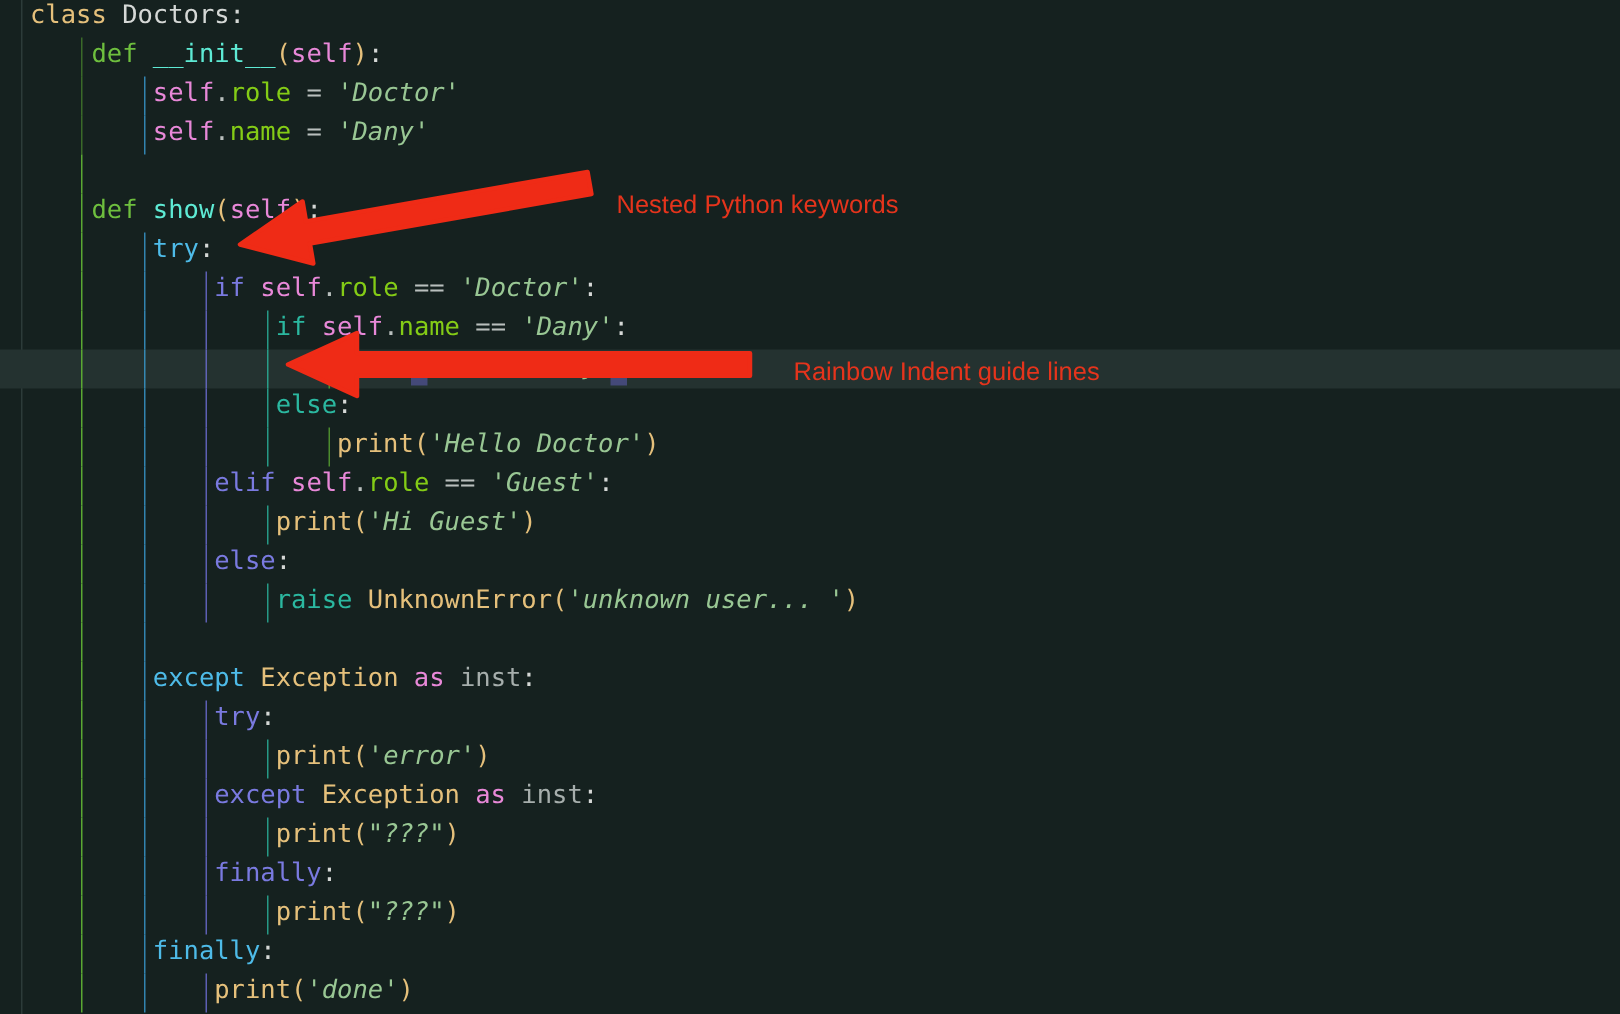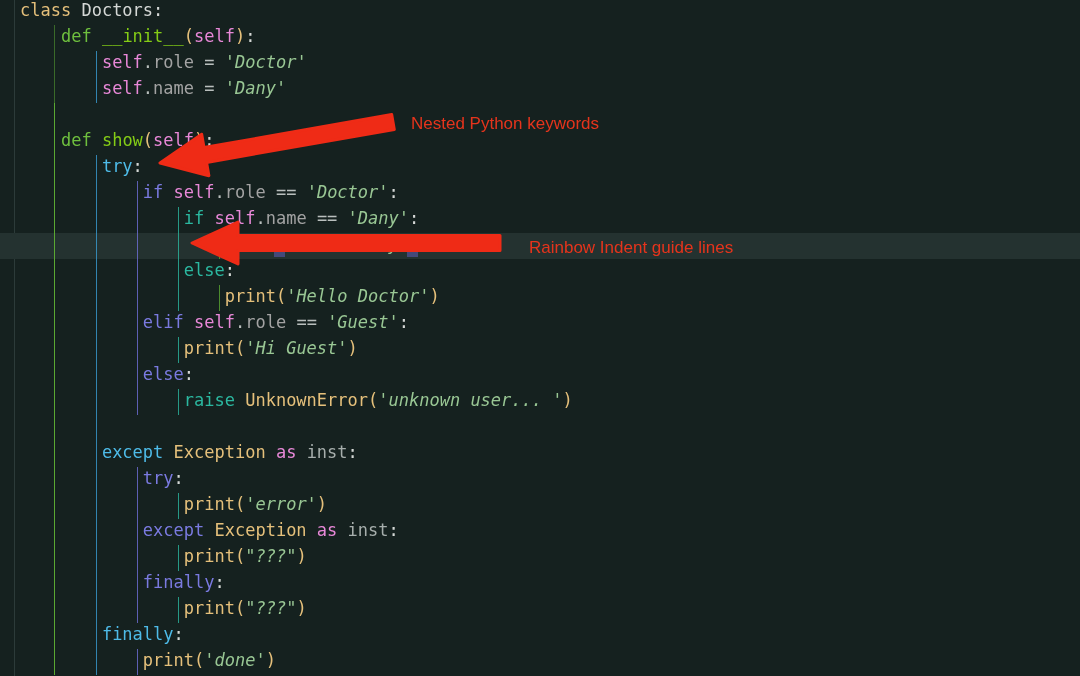--- a/index.html
+++ b/index.html
@@ -66,23 +66,23 @@
     height: 26px;
     white-space: pre;
     padding-left: 20px;
     box-sizing: border-box;
   }
 
   
   .t-kw-yellow   { color: #e5c07b; text-align: center; }
   .t-class-name  { color: #d5d8d6; }
   .t-def         { color: #6ebf3e; }
-  .t-func        { color: #84cc16; }
+  .t-func        { color: #5eead4; }
   .t-self        { color: #e888d8; }
-  .t-attr        { color: #a3a3a3; }
+  .t-attr        { color: #84cc16; }
   .t-op          { color: #b9bfbd; }
   .t-str         { color: #99c794; font-style: italic; }
   .t-paren-y     { color: #e5c07b; }
   .t-paren-p     { color: #c191d8; }
   .t-kw-cyan     { color: #4ebbe8; }
   .t-kw-violet   { color: #7a7ae0; }
   .t-kw-teal     { color: #2bb8a0; }
   .t-builtin     { color: #e5c07b; }
   .t-as          { color: #e888d8; }
   .t-var         { color: #a6aeac; }
@@ -209,17 +209,17 @@
       <div class="bracket-hl" style="left: 274px; top: 235px;"></div>
       <div class="bracket-hl" style="left: 406.6px; top: 235px;"></div>
     </div>
 
   <svg class="arrow-svg" id="arrow-layer" viewBox="0 0 1080 676">
       <polygon points="160.0,163.0 208.9,175.7 206.6,162.4 394.3,129.4 391.7,114.6 204.0,147.6 201.7,134.3" fill="#ef2b16" stroke="#ef2b16" stroke-width="3" stroke-linejoin="round"></polygon>
       <polygon points="192.0,243.0 238.0,264.0 238.0,250.5 500.0,250.5 500.0,235.5 238.0,235.5 238.0,222.0" fill="#ef2b16" stroke="#ef2b16" stroke-width="3" stroke-linejoin="round"></polygon>
     </svg>
 
   <div id="annot-layer">
-      <div class="annot" style="left: 411px; top: 114px; color: rgb(229, 52, 28);">Nested Python keywords</div>
+      <div class="annot" style="left: 411px; top: 127px; color: rgb(229, 52, 28);">Nested Python keywords</div>
       <div class="annot" style="left: 529px; top: 238px; color: rgb(229, 52, 28);">Rainbow Indent guide lines</div>
     </div>
 
 </div>
 
 </body></html>

